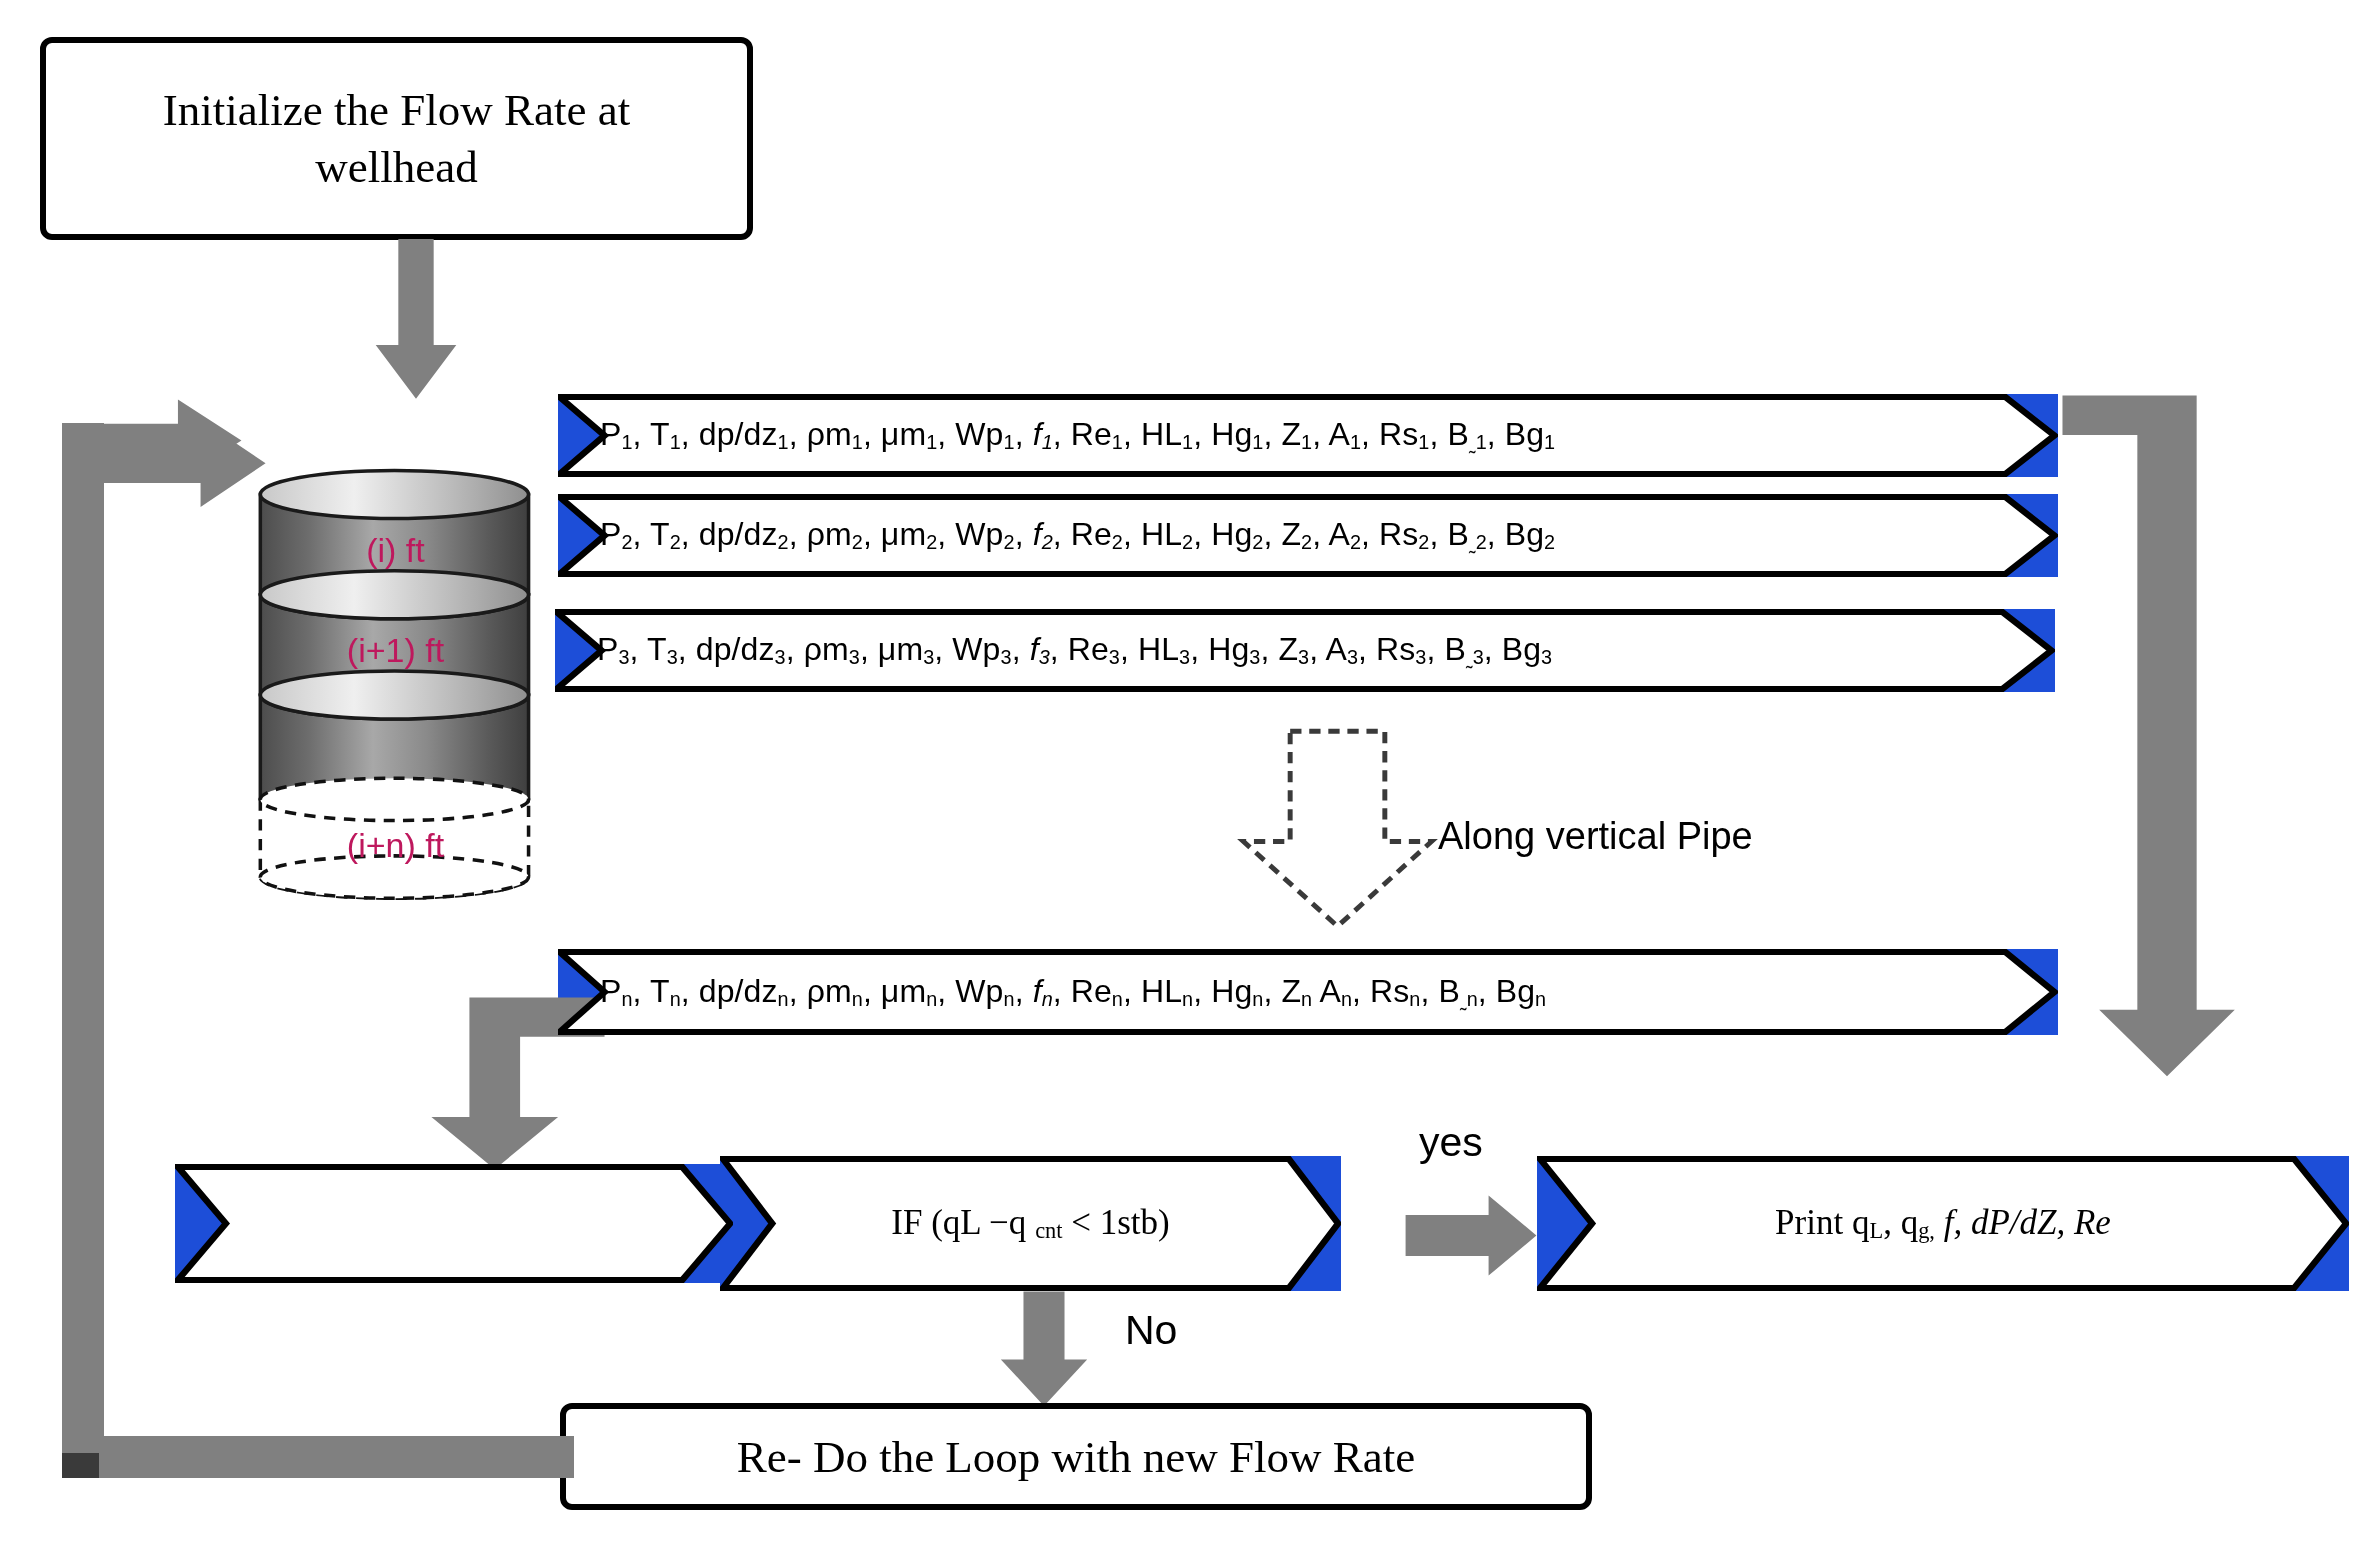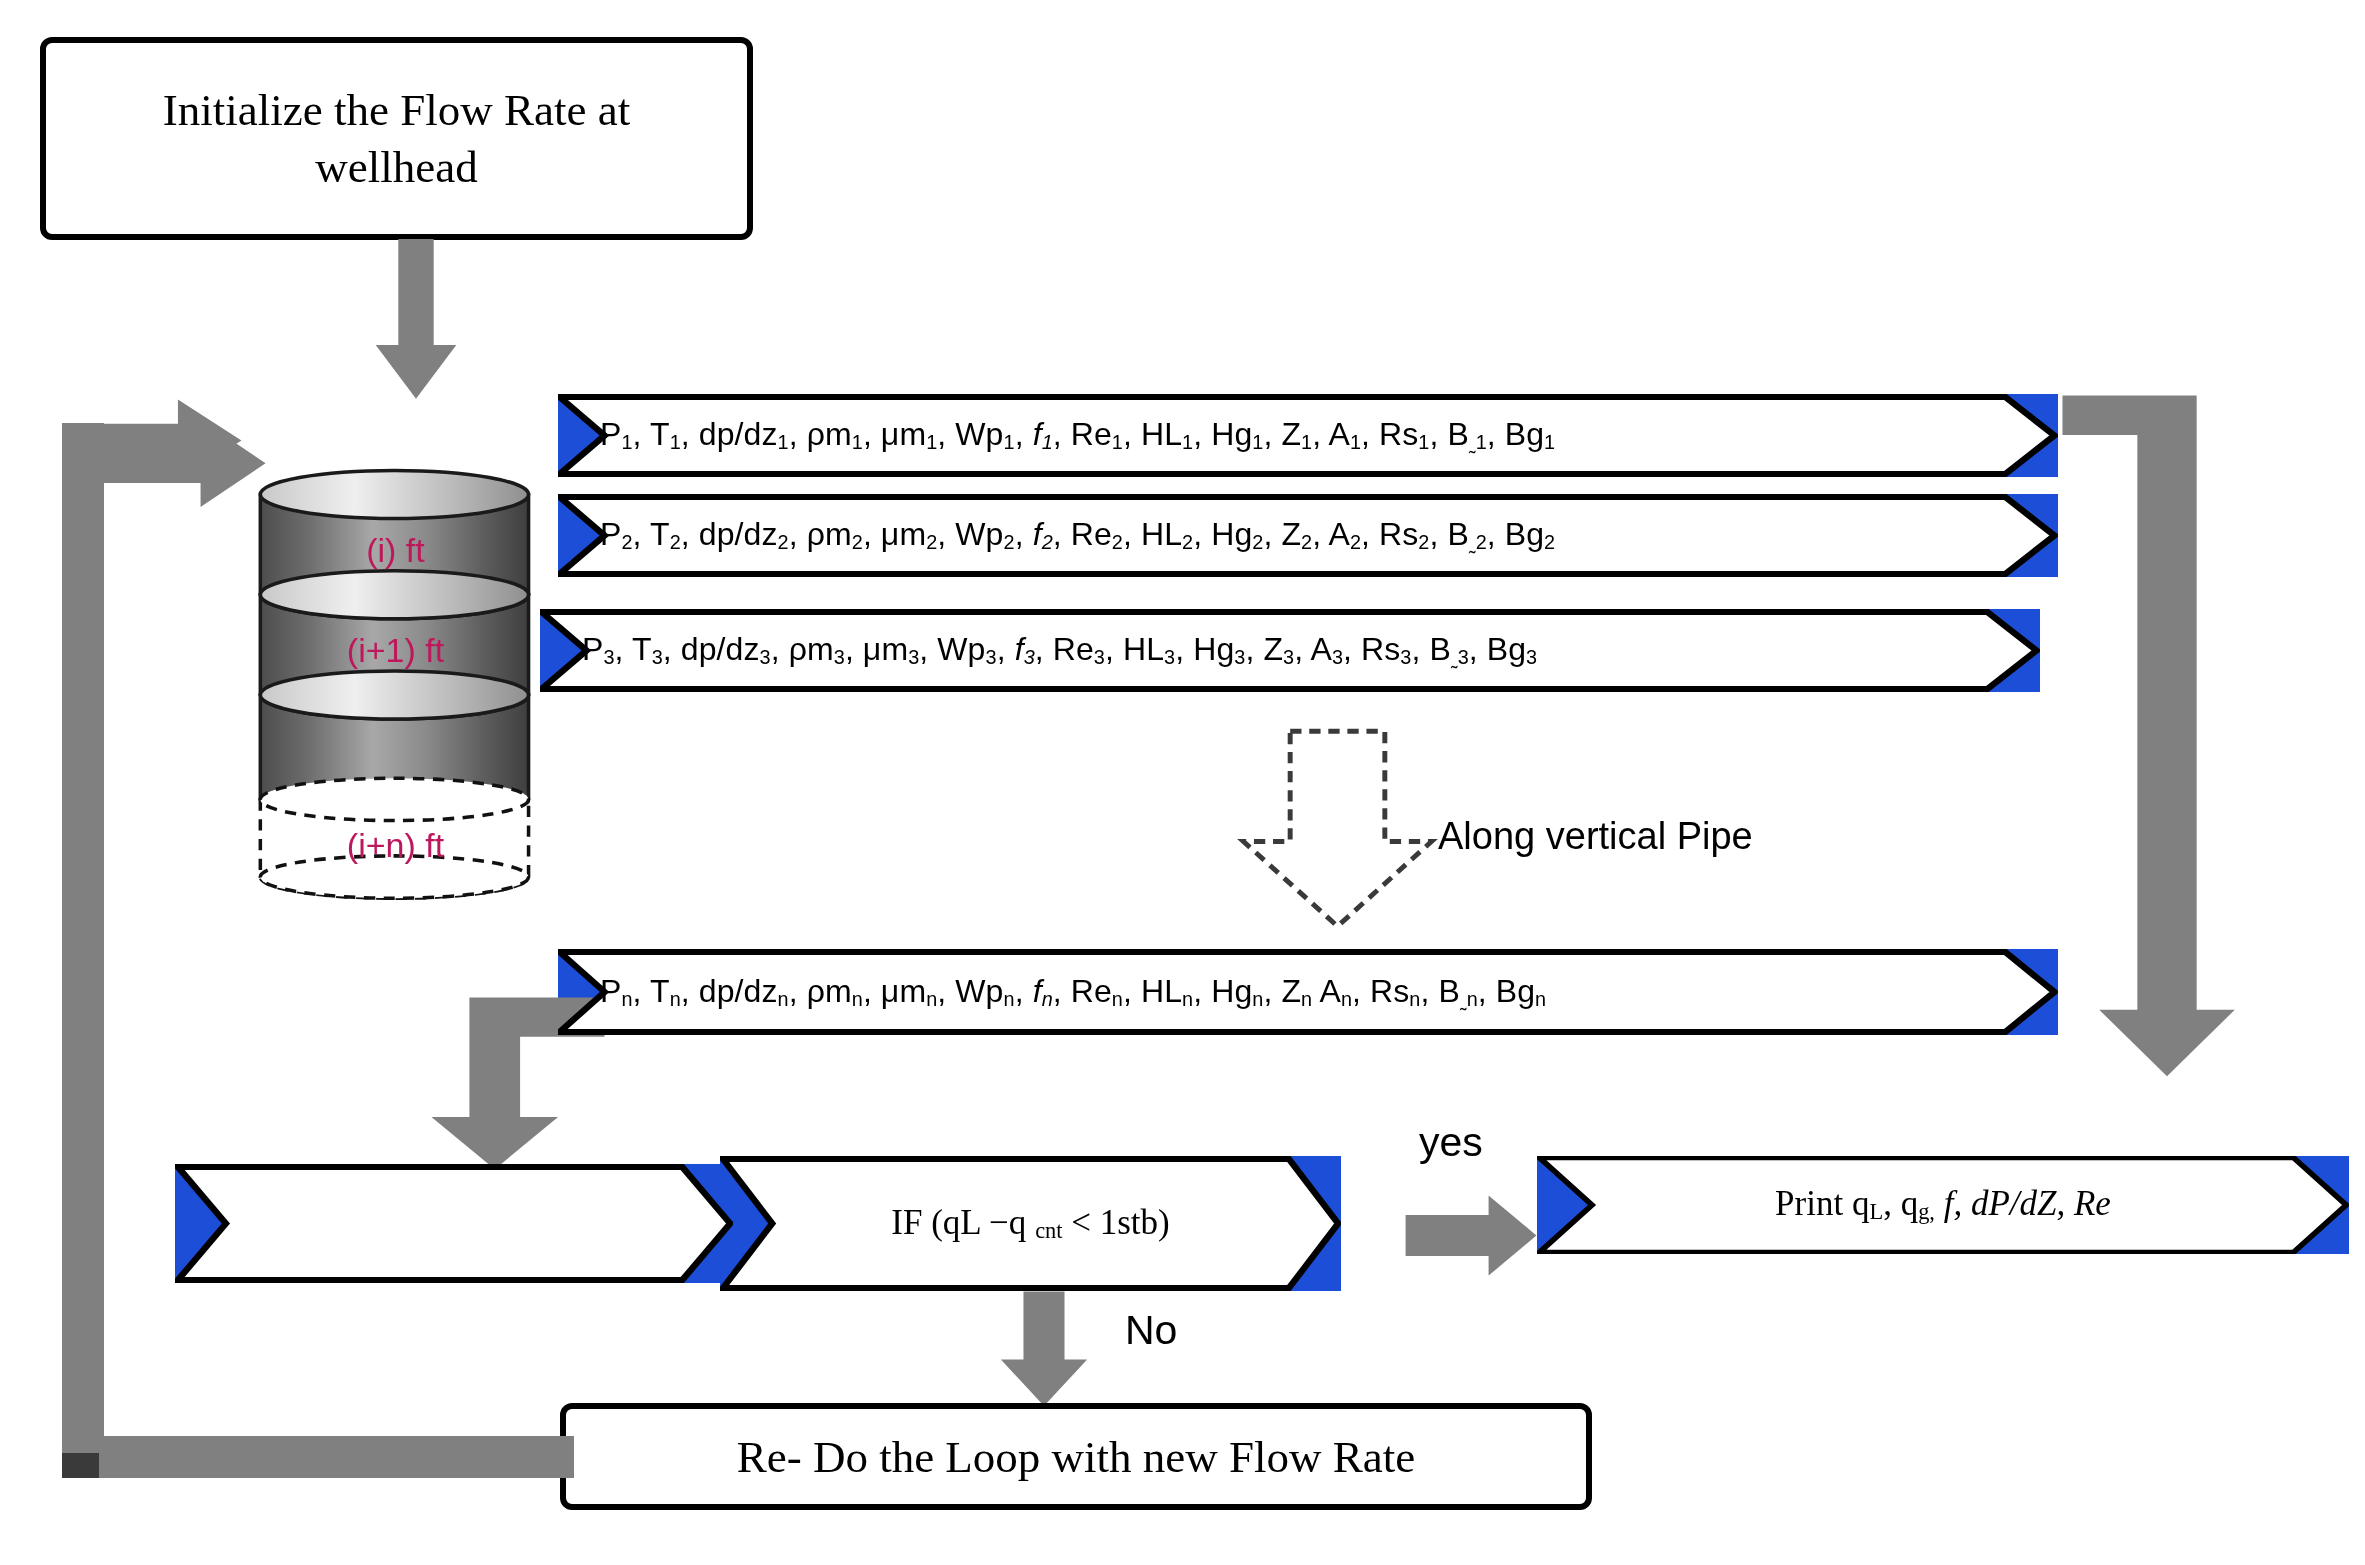--- a/index.html
+++ b/index.html
@@ -151,21 +151,21 @@
     <div class="chev-inner"><span class="var-txt" id="row1-text">P<sub>1</sub>, T<sub>1</sub>, dp/dz<sub>1</sub>, ρm<sub>1</sub>, μm<sub>1</sub>, Wp<sub>1</sub>, <i>f</i><sub><i>1</i></sub>, Re<sub>1</sub>, HL<sub>1</sub>, Hg<sub>1</sub>, Z<sub>1</sub>, A<sub>1</sub>, Rs<sub>1</sub>, B<sub>˷1</sub>, Bg<sub>1</sub></span></div>
   </div>
 
   <div class="chev" style="left:558px; top:494px; width:1500px; height:83px;">
     <svg viewBox="0 0 2125 118" preserveAspectRatio="none">
       <path d="M2 4 H2050 L2120 59 L2050 114 H2 L66 59 Z" fill="#ffffff" stroke="#000000" stroke-width="9"></path>
     </svg>
     <div class="chev-inner"><span class="var-txt" id="row2-text">P<sub>2</sub>, T<sub>2</sub>, dp/dz<sub>2</sub>, ρm<sub>2</sub>, μm<sub>2</sub>, Wp<sub>2</sub>, <i>f</i><sub><i>2</i></sub>, Re<sub>2</sub>, HL<sub>2</sub>, Hg<sub>2</sub>, Z<sub>2</sub>, A<sub>2</sub>, Rs<sub>2</sub>, B<sub>˷2</sub>, Bg<sub>2</sub></span></div>
   </div>
 
-  <div class="chev" style="left:540px; top:609px; width:1500px; height:83px;">
+  <div class="chev" style="left:555px; top:609px; width:1500px; height:83px;">
     <svg viewBox="0 0 2125 118" preserveAspectRatio="none">
       <path d="M2 4 H2050 L2120 59 L2050 114 H2 L66 59 Z" fill="#ffffff" stroke="#000000" stroke-width="9"></path>
     </svg>
     <div class="chev-inner"><span class="var-txt" id="row3-text">P<sub>3</sub>, T<sub>3</sub>, dp/dz<sub>3</sub>, ρm<sub>3</sub>, μm<sub>3</sub>, Wp<sub>3</sub>, <i>f</i><sub><i>3</i></sub>, Re<sub>3</sub>, HL<sub>3</sub>, Hg<sub>3</sub>, Z<sub>3</sub>, A<sub>3</sub>, Rs<sub>3</sub>, B<sub>˷3</sub>, Bg<sub>3</sub></span></div>
   </div>
 
   <svg class="abs" style="left:1228px; top:727px; width:219px; height:205px;" viewBox="0 0 310 290">
     <path d="M88 6 H222 V162 H288 L155 282 L22 162 H88 Z" fill="#ffffff" stroke="#3a3a3a" stroke-width="7" stroke-dasharray="16 11"></path>
   </svg>
   <div class="label-txt" style="left:1438px; top:815px; font-size:38px;">Along vertical Pipe</div>
@@ -198,21 +198,21 @@
     <div class="chev-inner" style="padding-left:0;text-align:center;">
       <span class="serif-txt" id="cond-text">IF (qL −q <sub>cnt</sub> &lt; 1stb)</span>
     </div>
   </div>
 
   <div class="label-txt" style="left:1419px; top:1119px; font-size:41px;">yes</div>
   <svg class="abs" style="left:1404px; top:1194px; width:134px; height:83px;" viewBox="0 0 190 118">
     <path class="gray" d="M2 30 H120 V2 L188 59 L120 116 V88 H2 Z"></path>
   </svg>
 
-  <div class="chev" style="left:1537px; top:1156px; width:812px; height:98px;">
+  <div class="chev" style="left:1537px; top:1156px; width:812px; height:135px;">
     <svg viewBox="0 0 1150 192" preserveAspectRatio="none">
       <path d="M4 4 H1072 L1146 96 L1072 188 H4 L78 96 Z" fill="#ffffff" stroke="#000000" stroke-width="9"></path>
     </svg>
     <div class="chev-inner" style="padding-left:0;text-align:center;">
       <span class="serif-txt" id="print-text">Print q<sub>L</sub>, q<sub>g,</sub><i> f,  dP/dZ, Re</i></span>
     </div>
   </div>
 
   <svg class="abs" style="left:998px; top:1290px; width:92px; height:119px;" viewBox="0 0 130 168">
     <path class="gray" d="M36 2 H94 V98 H126 L65 164 L4 98 H36 Z"></path>

